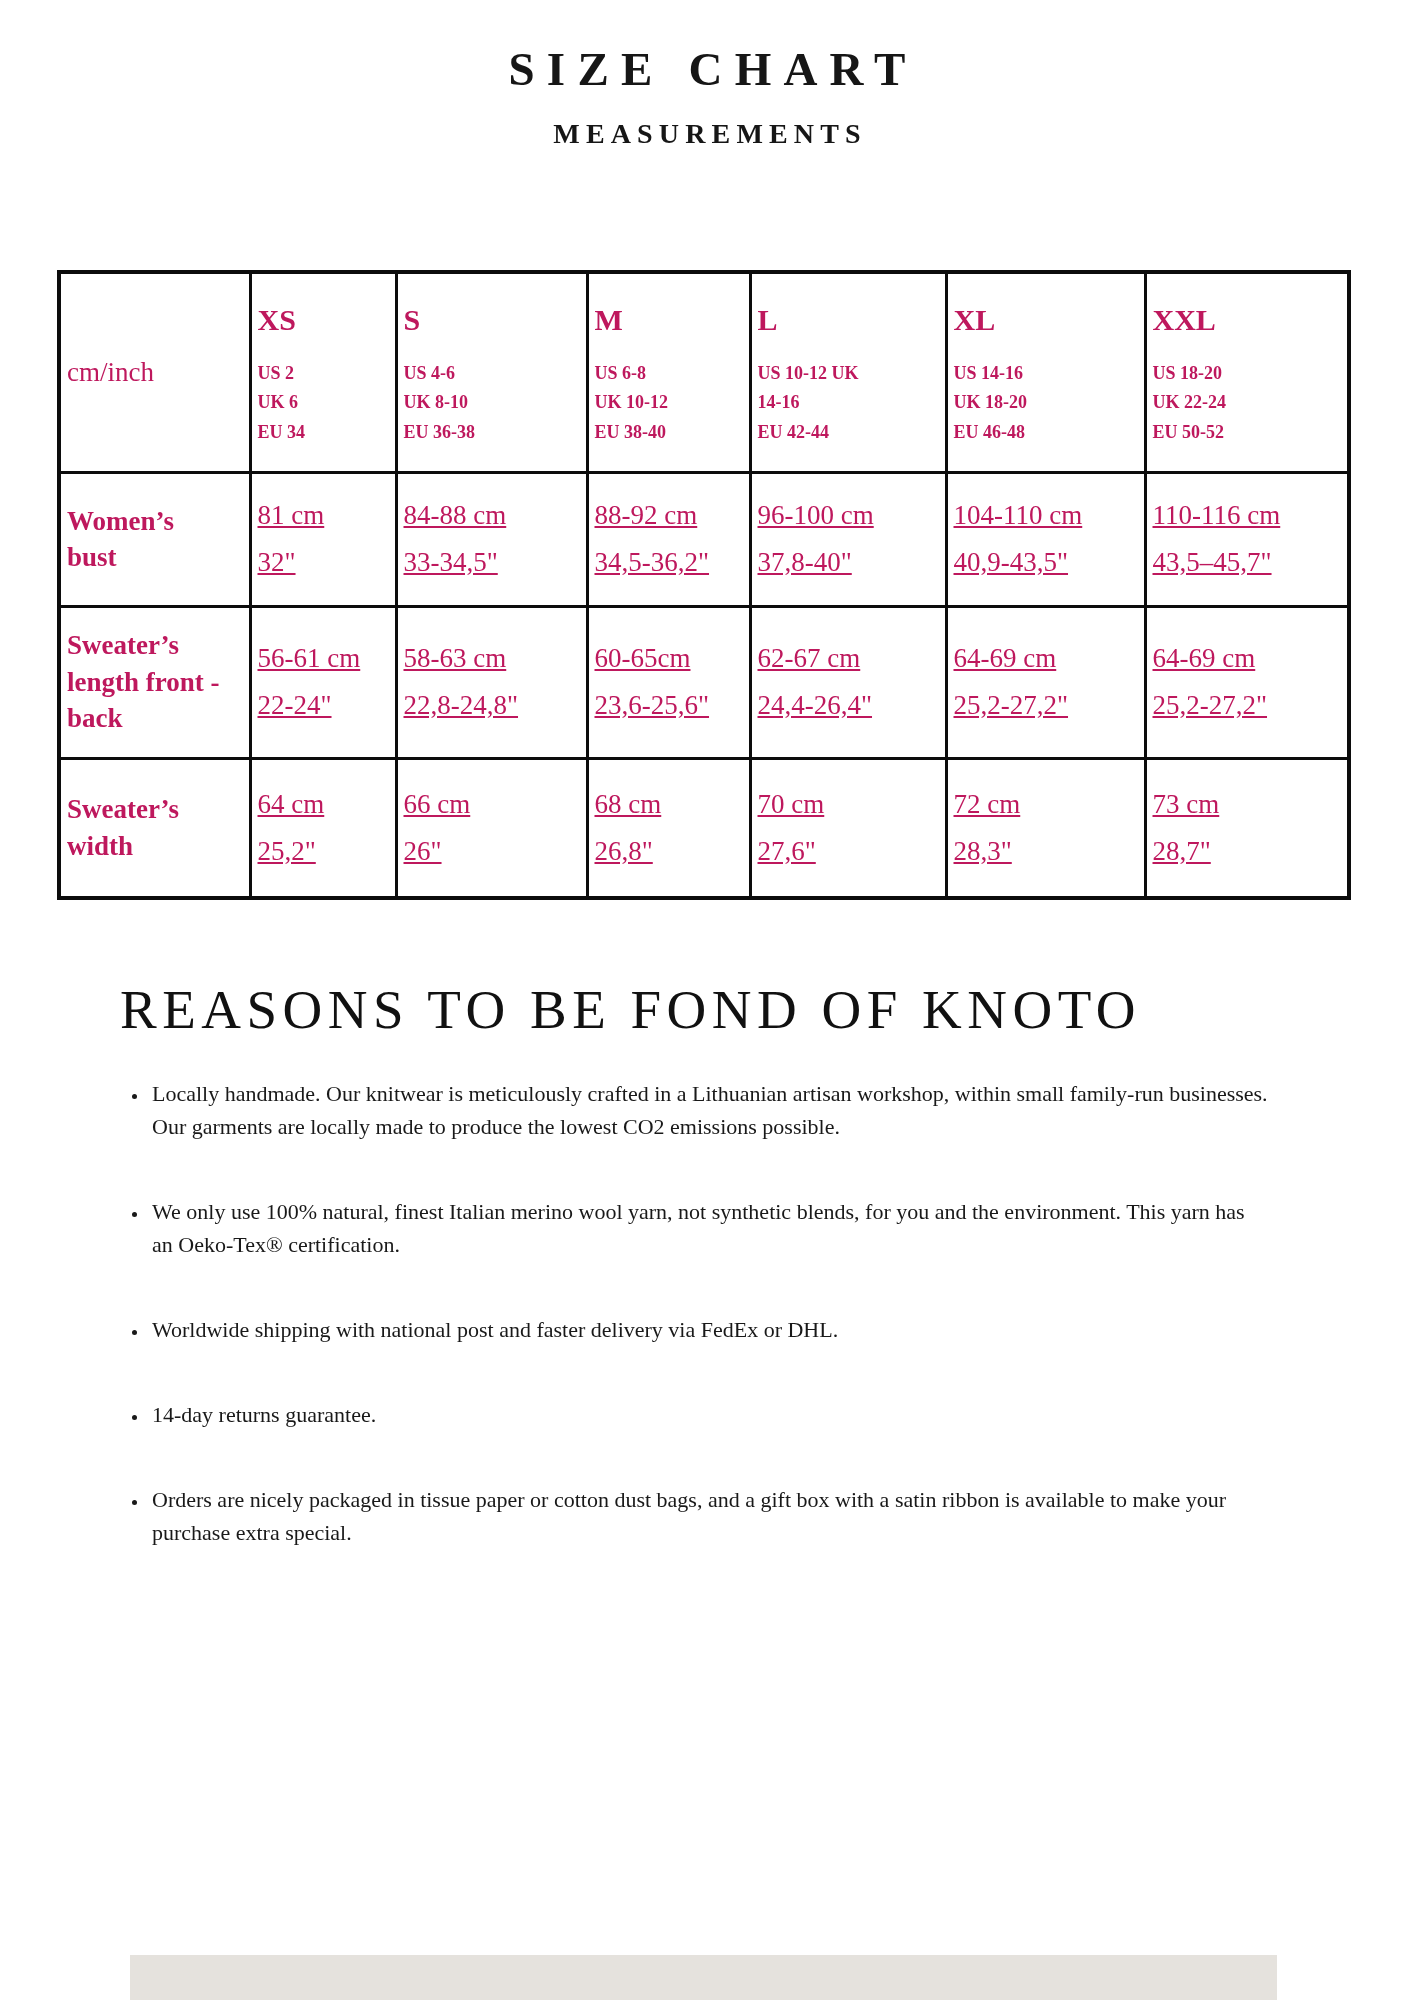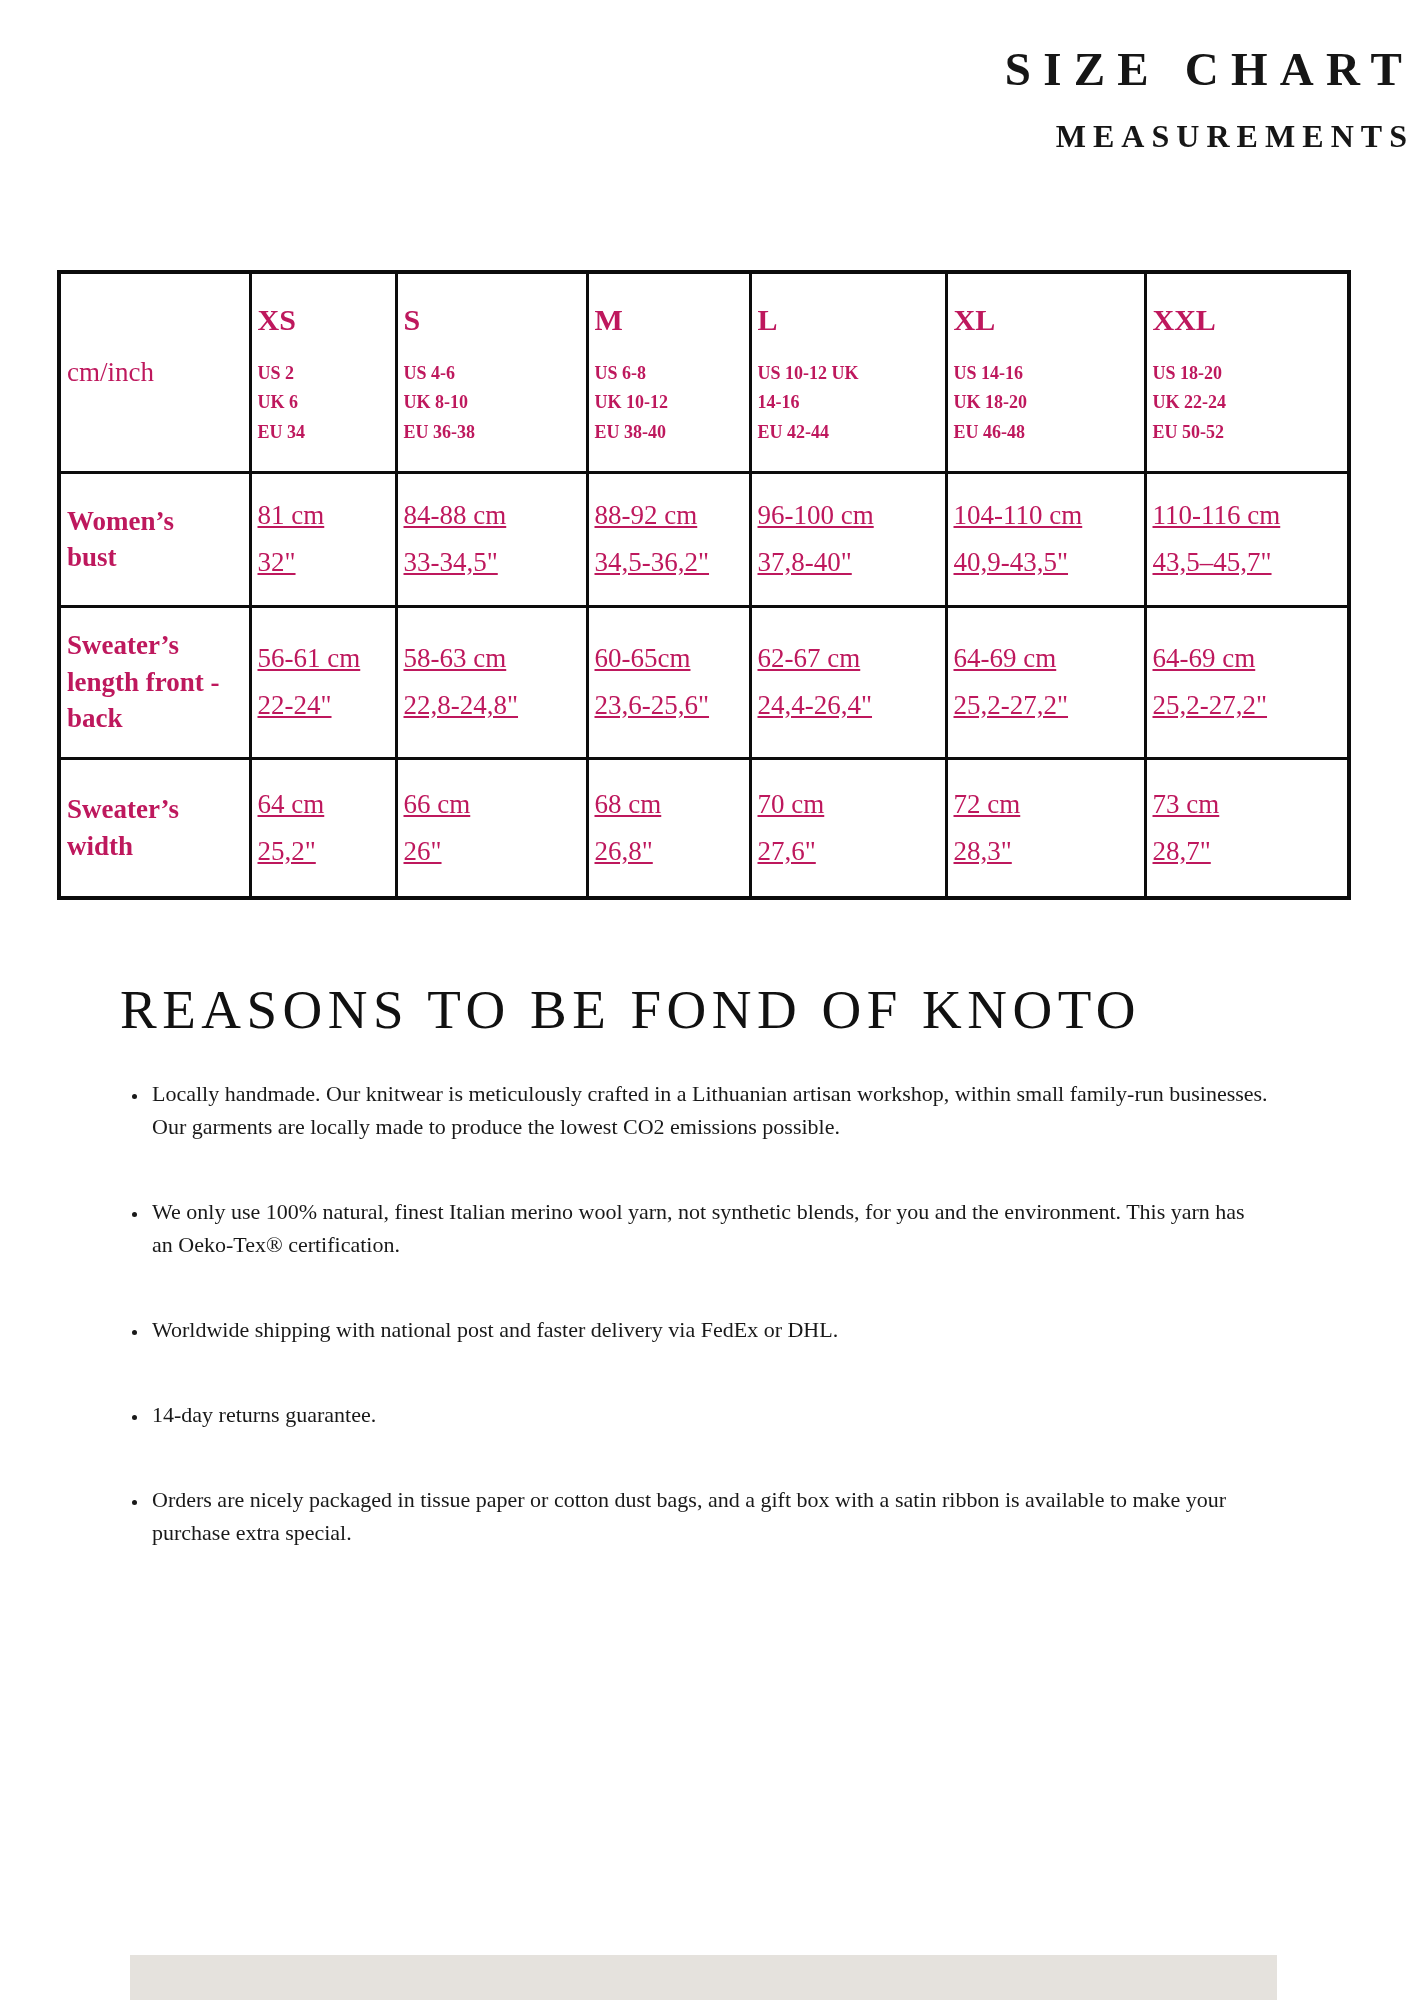--- a/index.html
+++ b/index.html
@@ -12,34 +12,34 @@
     position: relative;
     overflow: hidden;
   }
 
   
   .title-block {
     position: absolute;
     top: 46px;
     left: 0;
     width: 1414px;
-    text-align: right;
+    text-align: center;
   }
   .page-title {
     margin: 0;
     font-size: 47px;
     font-weight: 700;
     letter-spacing: 0.26em;
     text-indent: 0.26em; 
     line-height: 1;
     color: #161616;
   }
   .page-subtitle {
     margin: 27px 0 4px 0;
-    font-size: 32px;
+    font-size: 28px;
     font-weight: 700;
     letter-spacing: 0.22em;
     text-indent: 0.22em;
     line-height: 1;
     color: #161616;
   }
 
   
   table.size-table {
     position: absolute;

